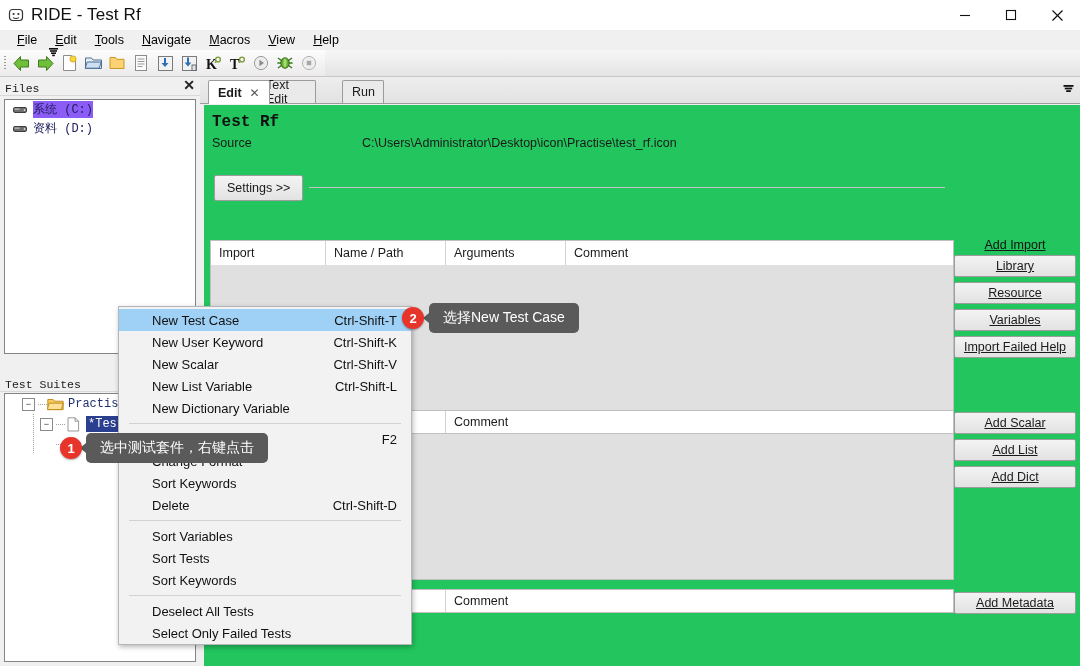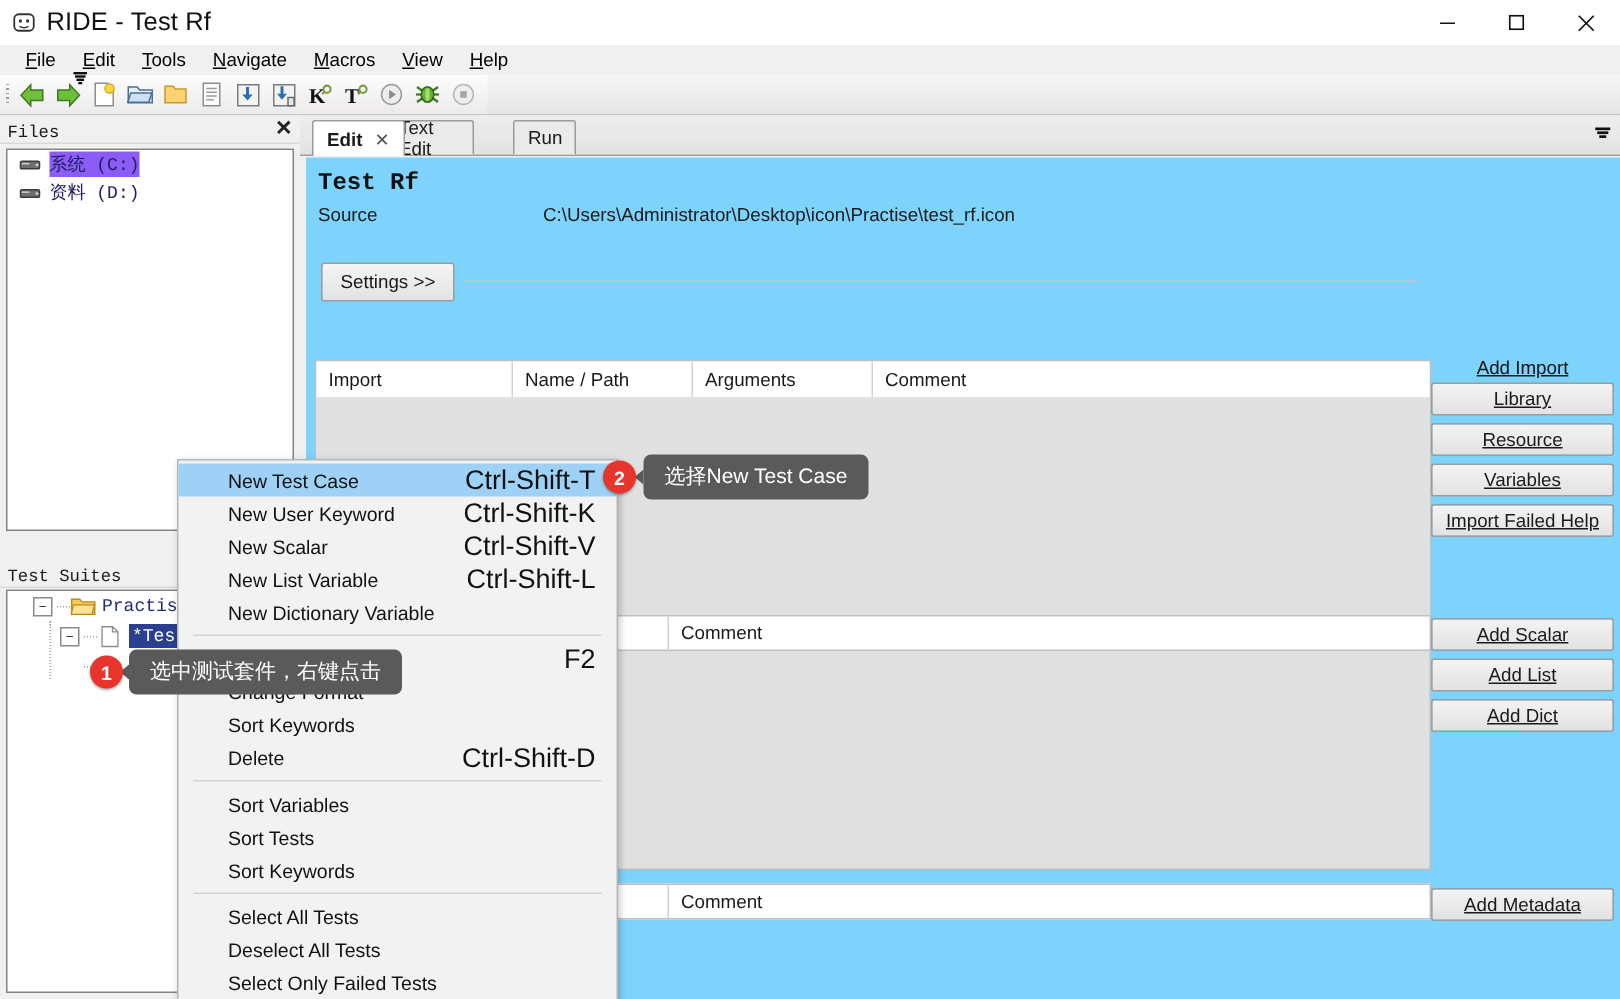--- a/index.html
+++ b/index.html
@@ -65,21 +65,21 @@
   .mainpane{position:absolute;left:200px;top:0;right:0;bottom:0;background:#f0f0f0;}
   .tabbar{height:26px;background:linear-gradient(#eeeeee,#e2e2e2);position:relative;
     border-bottom:1px solid #9b9b9b;}
   .tab{position:absolute;top:3px;height:23px;background:#fcfcfc;
     border:1px solid #9b9b9b;border-bottom:none;display:flex;align-items:center;
     padding:0 9px;font-size:12.5px;box-sizing:border-box;border-radius:2px 2px 0 0;}
   .tab.active{background:#ffffff;font-weight:bold;z-index:3;height:24px;top:3px;}
   .tab.inactive{background:#eaeaea;}
   .tab .tx{margin-left:8px;font-size:12px;color:#555;font-weight:normal;}
   .tabdrop{position:absolute;right:5px;top:7px;width:13px;height:12px;}
-  .editor{position:absolute;left:4px;top:28px;right:0;bottom:0;background:#7dd3fc;}
+  .editor{position:absolute;left:4px;top:28px;right:0;bottom:0;background:#22c55e;}
   .doc-title{font-family:"Liberation Mono",monospace;font-weight:bold;font-size:16px;
     color:#111;padding:8px 0 2px 8px;}
   .srcrow{display:flex;align-items:center;height:20px;padding-left:8px;font-size:12.5px;}
   .src-label{width:150px;color:#1a1a1a;}
   .src-val{color:#1a1a1a;}
   .settings-row{position:relative;height:26px;margin-top:22px;}
   .settings-btn{position:absolute;left:10px;top:0;height:24px;padding:0 12px;
     background:linear-gradient(#f4f4f4,#e3e3e3);border:1px solid #9d9d9d;
     display:flex;align-items:center;font-size:12.5px;border-radius:2px;cursor:pointer;}
   .settings-line{position:absolute;left:105px;right:135px;top:12px;height:1px;background:#c4c4c4;}
@@ -92,21 +92,21 @@
   .rb-title{text-align:center;font-size:12.5px;color:#111;height:20px;line-height:20px;}
   .rb{height:22px;margin-bottom:5px;background:linear-gradient(#f3f3f3,#e2e2e2);
     border:1px solid #9d9d9d;border-radius:2px;display:flex;align-items:center;
     justify-content:center;font-size:12.5px;cursor:pointer;box-sizing:border-box;}
   
   .ctxmenu{position:absolute;left:118px;top:306px;width:294px;background:#f2f2f2;
     border:1px solid #b6b6b6;box-shadow:1px 2px 5px rgba(0,0,0,.28);z-index:40;
     padding:2px 0 0 0;box-sizing:border-box;}
   .ci{height:22px;display:flex;align-items:center;position:relative;font-size:13px;color:#111;}
   .ci .cl{padding-left:33px;}
-  .ci .ck{position:absolute;right:14px;font-size:18px;color:#111;}
+  .ci .ck{position:absolute;right:14px;font-size:13px;color:#111;}
   .ci.hi{background:#9fd0f5;}
   .cdiv{height:1px;background:#d2d2d2;margin:4px 10px;}
   
   .badge{position:absolute;width:22px;height:22px;border-radius:50%;background:#e8352c;
     color:#fff;font-size:13px;font-weight:bold;display:flex;align-items:center;
     justify-content:center;z-index:60;box-shadow:0 1px 2px rgba(0,0,0,.35);}
   .tip{position:absolute;background:#5a5a5a;color:#fff;border-radius:5px;
     height:30px;display:flex;align-items:center;padding:0 14px;font-size:14px;
     white-space:nowrap;z-index:59;}
   .tip::before{content:"";position:absolute;left:-6px;top:10px;
@@ -359,21 +359,21 @@
         <span class="src-val">C:\Users\Administrator\Desktop\icon\Practise\test_rf.icon</span>
       </div>
 
       <div class="settings-row">
         <div class="settings-btn">Settings &gt;&gt;</div>
         <div class="settings-line"></div>
       </div>
 
       <div class="grid" style="left:6px;top:135px;width:744px;height:196px;">
         <div class="ghead">
-          <div class="gh" style="width:131px;">Import</div>
+          <div class="gh" style="width:115px;">Import</div>
           <div class="gh" style="width:120px;">Name / Path</div>
           <div class="gh" style="width:120px;">Arguments</div>
           <div class="gh" style="flex:1;border-right:none;">Comment</div>
         </div>
         <div class="gbody" style="top:24px;bottom:0;"></div>
       </div>
 
       <div class="grid" style="left:6px;top:305px;width:744px;height:170px;border:none;background:transparent;">
         <div class="ghead" style="position:absolute;top:0;left:0;right:0;border:1px solid #c0c0c0;box-sizing:border-box;background:#fff;">
           <div class="gh" style="width:115px;"></div>
@@ -458,24 +458,20 @@
   <div class="ci">
     <span class="cl">Sort Tests</span>
     <span class="ck"></span>
   </div>
   <div class="ci">
     <span class="cl">Sort Keywords</span>
     <span class="ck"></span>
   </div>
   <div class="cdiv"></div>
   <div class="ci">
-    <span class="cl">Select All Tests</span>
-    <span class="ck"></span>
-  </div>
-  <div class="ci">
     <span class="cl">Deselect All Tests</span>
     <span class="ck"></span>
   </div>
   <div class="ci">
     <span class="cl">Select Only Failed Tests</span>
     <span class="ck"></span>
   </div>
 </div>
 
 <div class="badge" style="left:60px;top:437px;">1</div>

